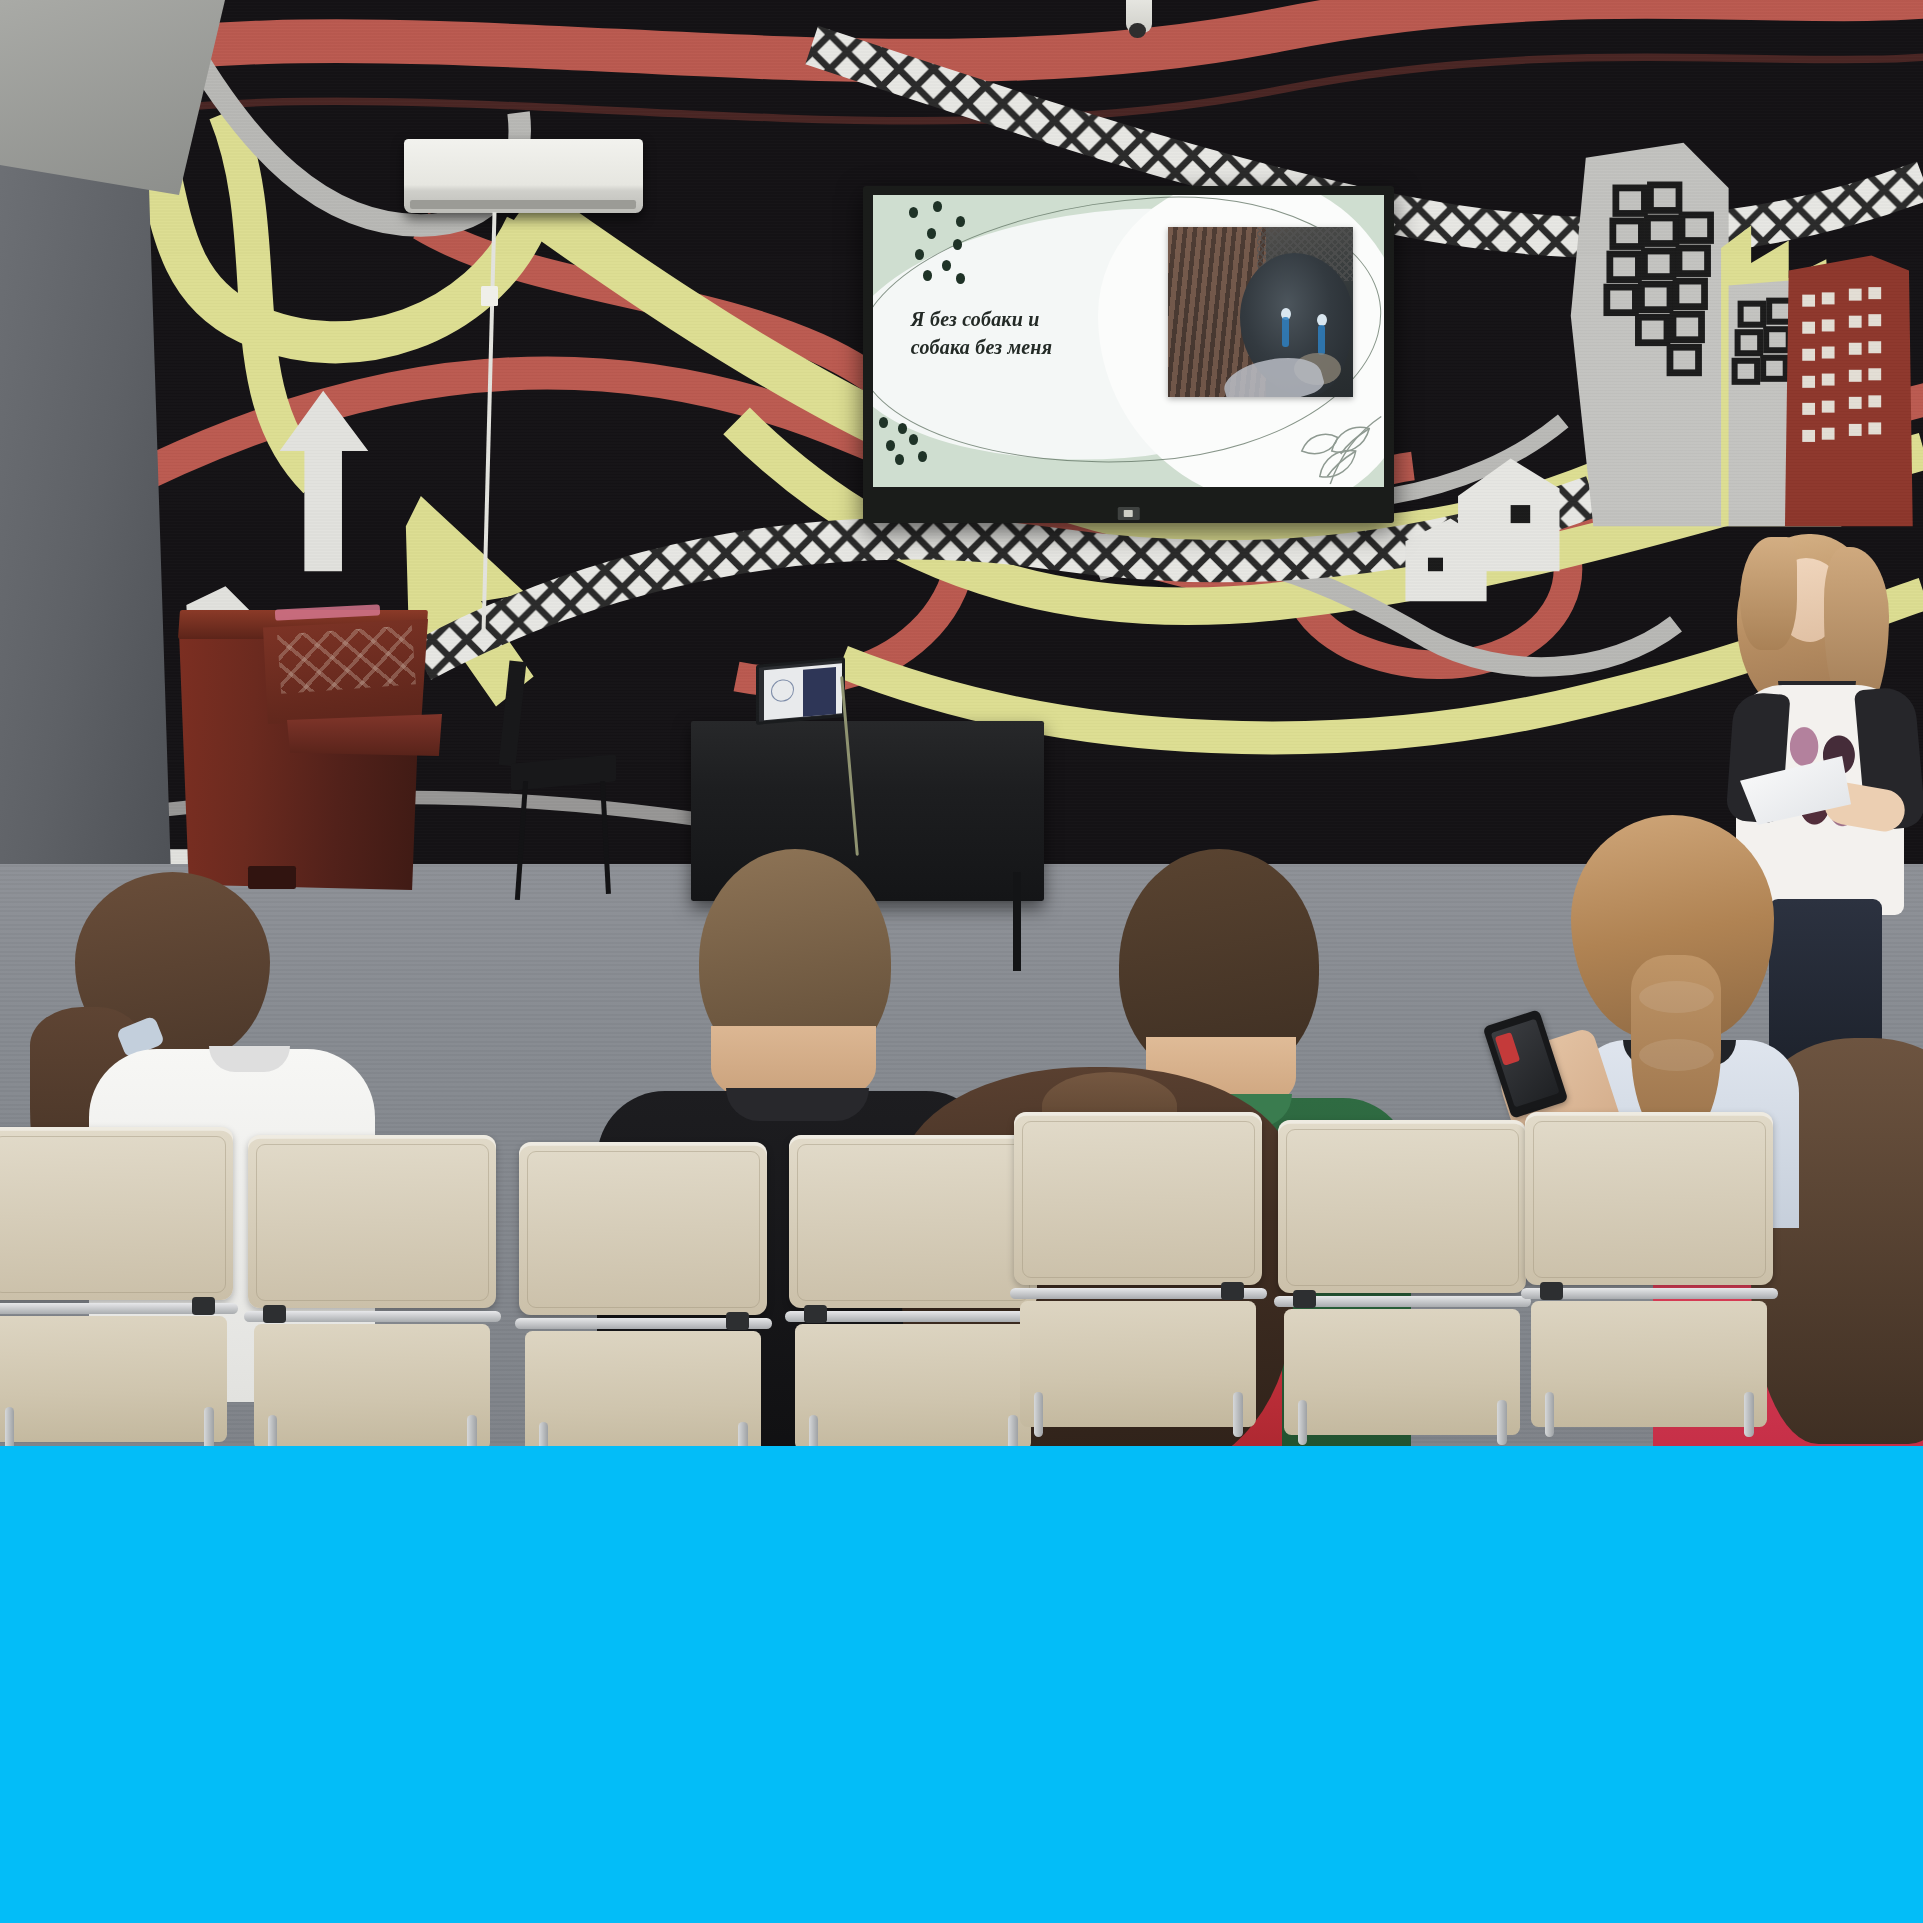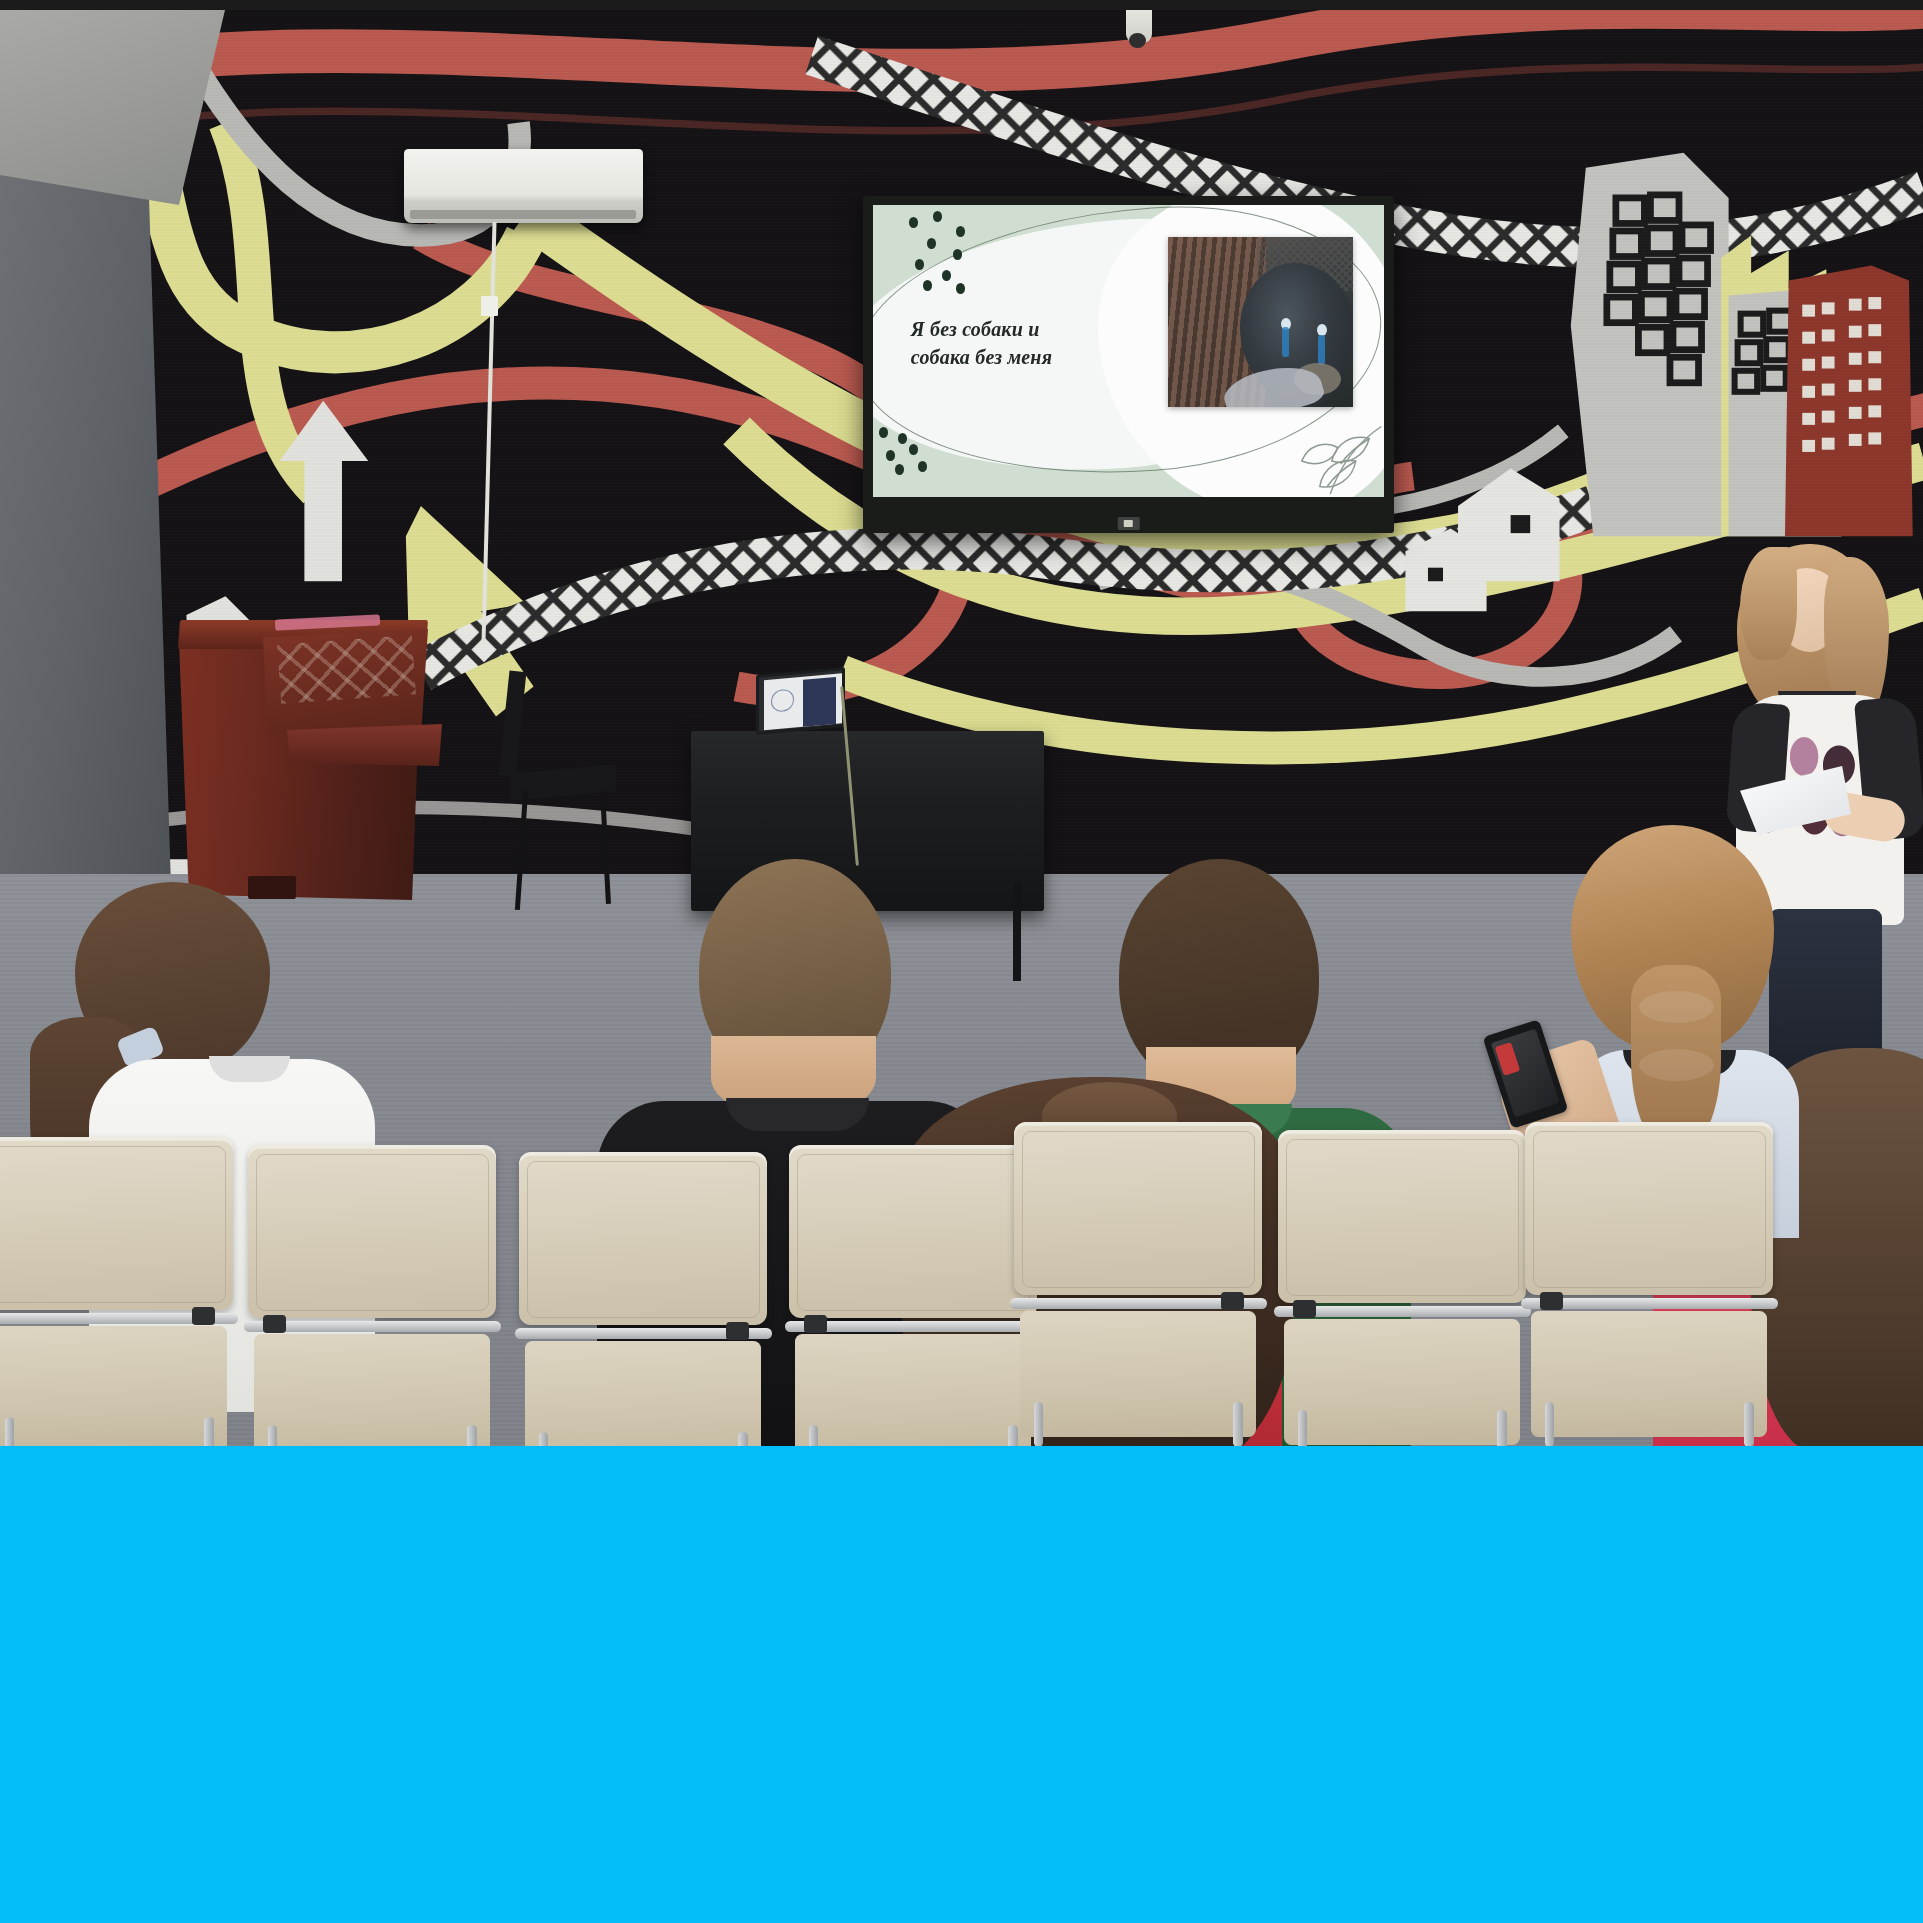--- a/index.html
+++ b/index.html
@@ -8,21 +8,21 @@
 
   #poster{
     position:relative;
     width:1924px; height:1924px;
     overflow:hidden;
     background:#1b1b1b;
   }
 
   
   #photo{
-    position:absolute; left:0; top:10px; width:1924px; height:1446px;
+    position:absolute; left:0; top:0; width:1924px; height:1446px;
     overflow:hidden;
     background:#101010;
   }
 
   
   .wall{
     position:absolute; left:0; top:0; width:1924px; height:909px;
     background:#141215;
   }
   .wall-grain{

